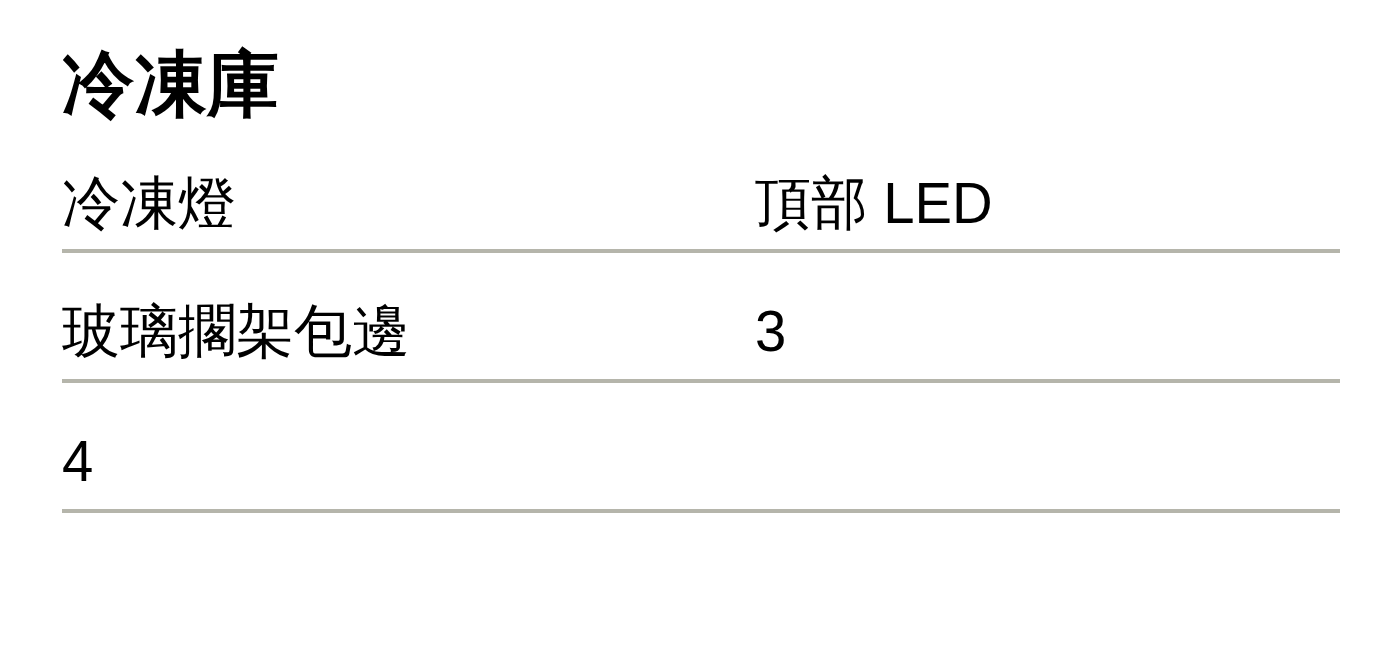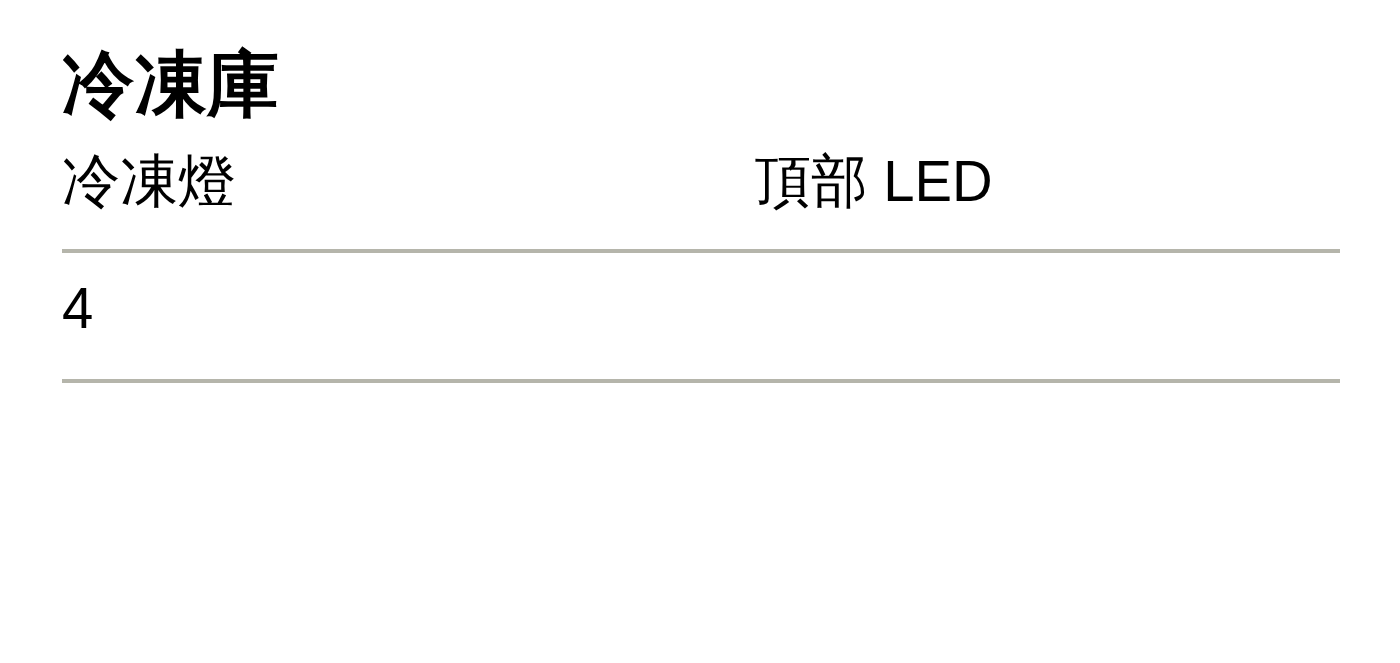--- a/index.html
+++ b/index.html
@@ -42,21 +42,21 @@
   .spec-table {
     position: absolute;
     left: 62px;
     top: 126px;
     width: 1278px;
   }
 
   .spec-row {
     position: relative;
     display: flex;
-    align-items: flex-start;
+    align-items: center;
     height: 130px;
     box-sizing: border-box;
   }
   .spec-row:first-child {
     height: 127px;
   }
   .spec-row::after {
     content: "";
     position: absolute;
     left: 0;
@@ -96,20 +96,24 @@
 
   <div class="panel-title">冷凍庫</div>
 
   <div class="spec-table">
 
     <div class="spec-row">
       <div class="spec-label">冷凍燈</div>
       <div class="spec-value">頂部 LED</div>
     </div>
 
+    <div class="spec-row">
+      <div class="spec-label">玻璃擱架包邊</div>
+      <div class="spec-value">3</div>
+    </div>
 
     <div class="spec-row">
       <div class="spec-value">4</div>
     </div>
 
 
   </div>
 </div>
 
 </body></html>

